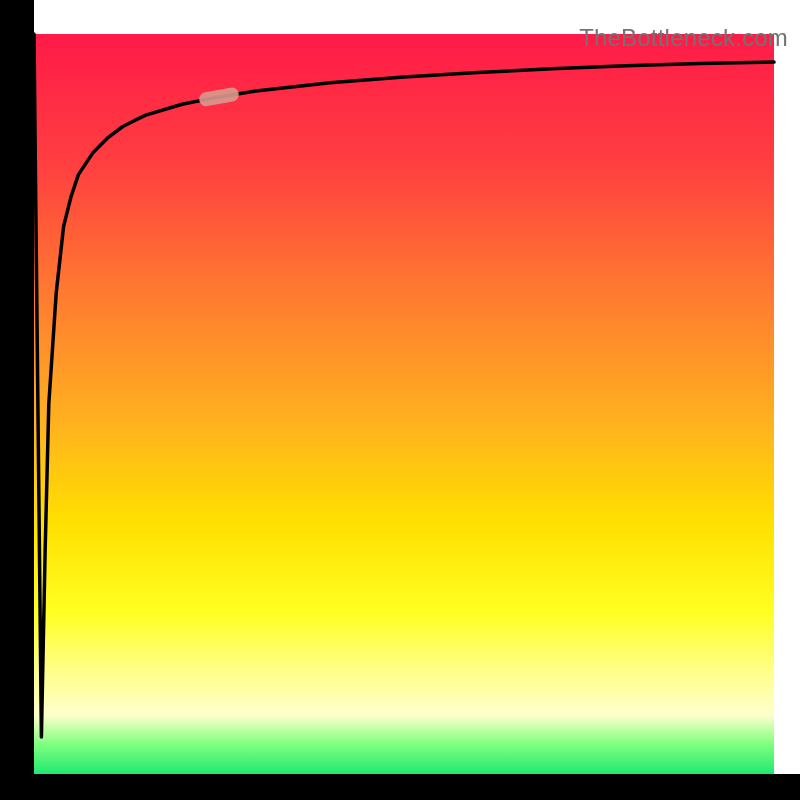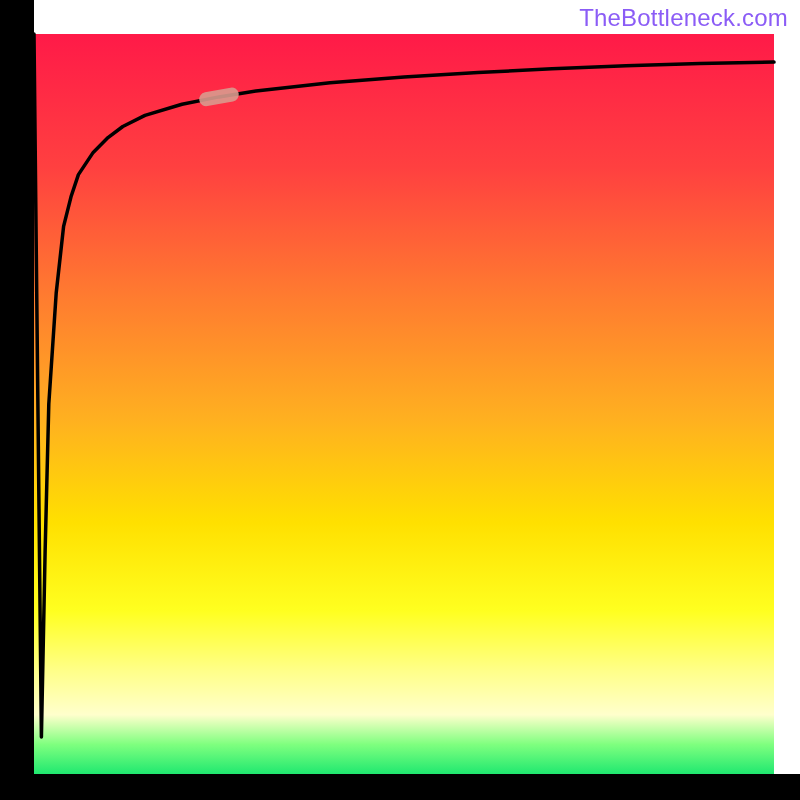--- a/index.html
+++ b/index.html
@@ -47,23 +47,23 @@
   .axis-bottom {
     position: absolute;
     left: 0;
     top: 774px;
     width: 800px;
     height: 26px;
     background: #000;
   }
   .watermark {
     position: absolute;
-    top: 4px;
+    top: 24px;
     right: 12px;
-    color: #8b5cf6;
+    color: #737373;
     font-size: 24px;
     font-weight: 400;
     letter-spacing: 0.2px;
     user-select: none;
   }
   svg.curve {
     position: absolute;
     left: 0;
     top: 0;
     width: 740px;

